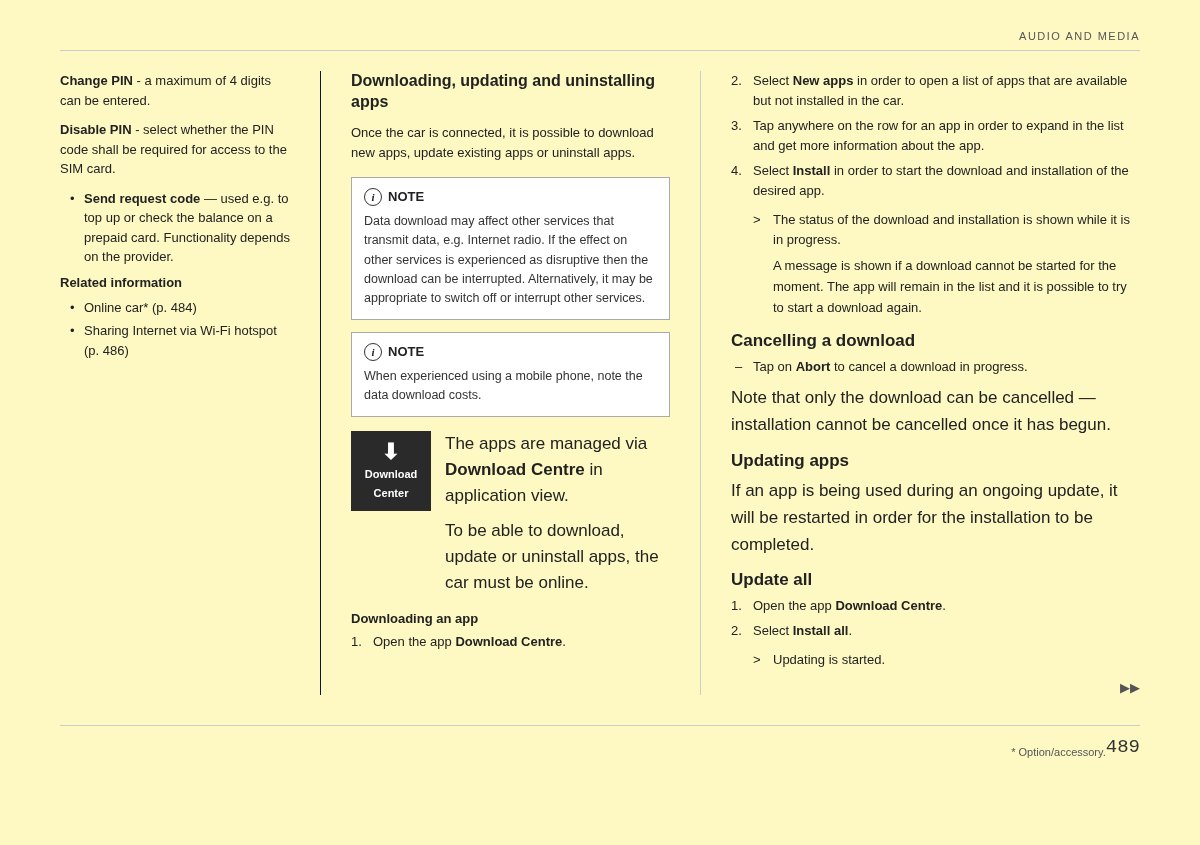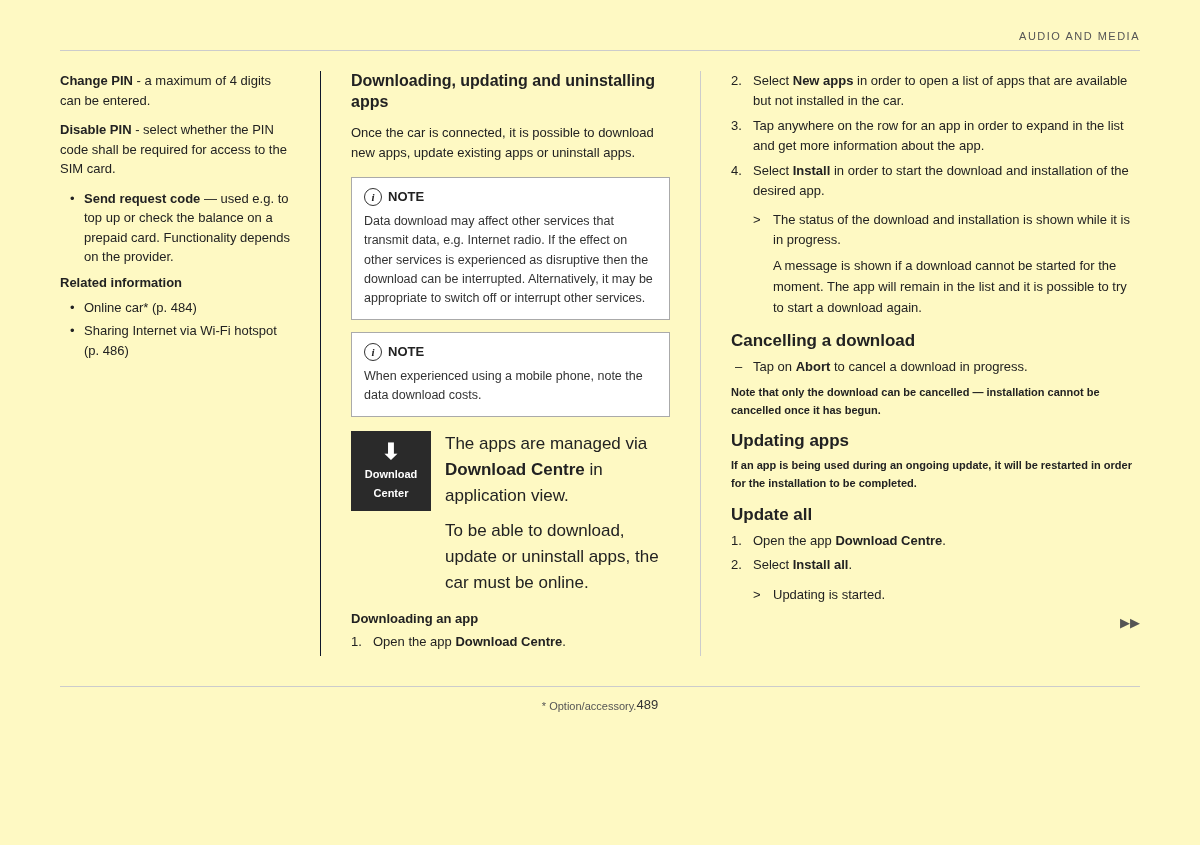--- a/index.html
+++ b/index.html
@@ -206,24 +206,23 @@
       gap: 6px;
       font-size: 13px;
       line-height: 1.55;
       margin-bottom: 6px;
     }
     .arrow-sym {
       font-size: 13px;
       min-width: 14px;
     }
     .right-body-text {
-      font-size: 11px;
+      font-size: 17px;
       line-height: 1.6;
       margin-bottom: 10px;
-      font-weight: bold;
     }
     .subsec-heading {
       font-weight: bold;
       font-size: 17px;
       margin-bottom: 6px;
       margin-top: 12px;
     }
     .dash-list {
       list-style: none;
       margin-left: 4px;
@@ -234,33 +233,34 @@
       gap: 6px;
       font-size: 13px;
       line-height: 1.5;
       margin-bottom: 4px;
     }
     .dash-sym {
       min-width: 12px;
     }
     .footer-area {
       display: flex;
-      justify-content: center;
+      justify-content: flex-end;
       align-items: flex-end;
       margin-top: 30px;
       padding-top: 10px;
       border-top: 1px solid #ccc;
     }
     .footer-note {
       font-size: 11px;
       color: #555;
     }
     .page-num {
-      font-size: 13px;
+      font-size: 19px;
       color: #333;
+      font-family: Liberation Mono, monospace;
     }
     .nav-arrows {
       display: flex;
       gap: 2px;
       justify-content: flex-end;
       margin-top: 10px;
       margin-right: 0;
     }
   </style>
 </head>

